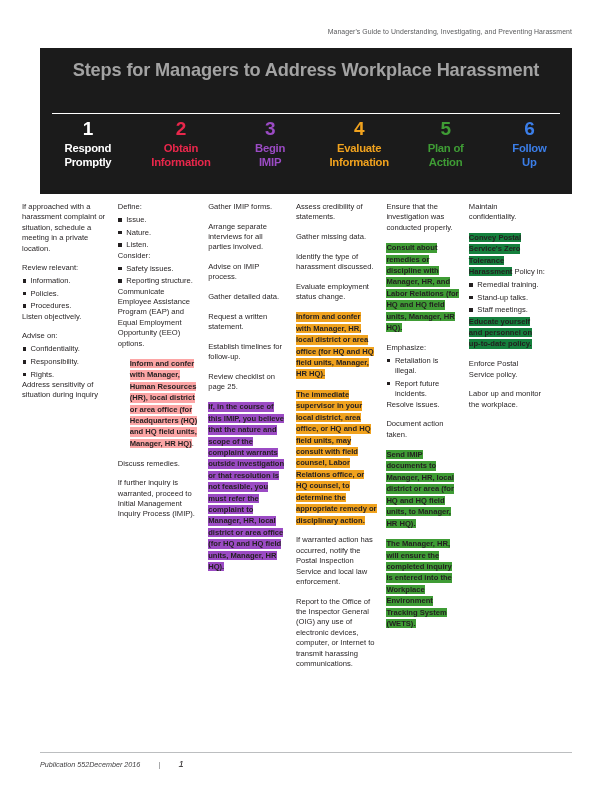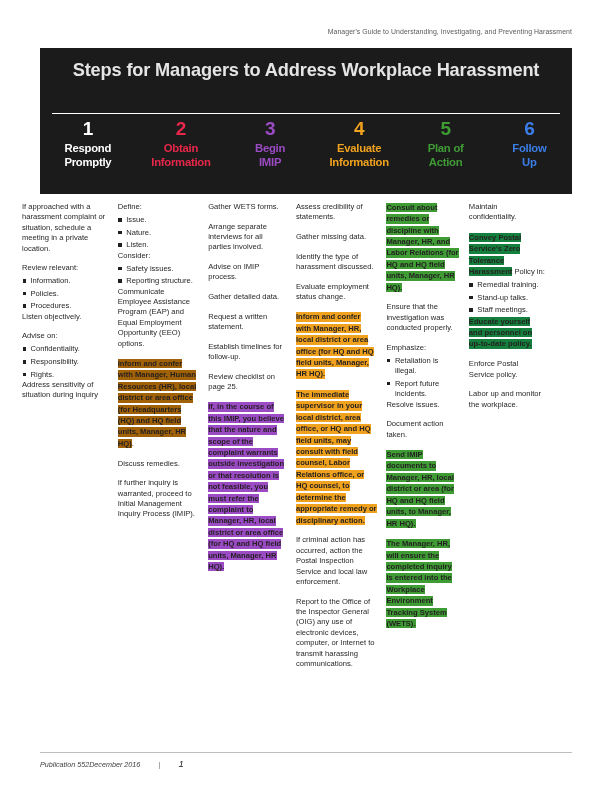--- a/index.html
+++ b/index.html
@@ -42,21 +42,21 @@
     width: 532px;
     height: 146px;
     background: #1b1b1b;
   }
   .banner-title {
     position: absolute;
     left: 30px;
     top: 11px;
     width: 472px;
     text-align: center;
-    color: #e5e5e5;
+    color: #a3a3a3;
     font-size: 18.2px;
     font-weight: bold;
     line-height: 23px;
     letter-spacing: -0.15px;
   }
   .banner-rule {
     position: absolute;
     left: 12px;
     top: 65px;
     width: 508px;
@@ -140,21 +140,21 @@
 
   
   .hl {
     display: inline;
     font-weight: bold;
     color: #231f20;
     padding: 0.2px 0;
     box-decoration-break: clone;
     -webkit-box-decoration-break: clone;
   }
-  .hl-red    { background: #a16207; }
+  .hl-red    { background: #fca5a5; margin-left: 12px; }
   .hl-purple { background: #9b4bc4; }
   .hl-orange { background: #f0a21e; }
   .hl-green  { background: #3f9c35; }
   .hl-blue   { background: #15803d; }
   .hl-wrap { line-height: 11.4px; }
 
   
   .footer-rule {
     position: absolute;
     left: 40px;
@@ -264,42 +264,42 @@
         <ul class="bullets blk">
           <li>Safety issues.</li>
           <li>Reporting structure.</li>
         </ul>
         <div class="blk">Communicate Employee Assistance Program (EAP) and Equal Employment Opportunity (EEO) options.</div>
         <div class="blk hl-wrap"><span class="hl hl-red">Inform and confer with Manager, Human Resources (HR), local district or area office (for Headquarters (HQ) and HQ field units, Manager, HR HQ)</span><span>.</span></div>
         <div class="blk">Discuss remedies.</div>
         <div class="blk">If further inquiry is warranted, proceed to Initial Management Inquiry Process (IMIP).</div>
       </div>
       <div class="col" style="width: 16.5%;">
-        <div class="blk">Gather WETS forms.</div>
+        <div class="blk">Gather IMIP forms.</div>
         <div class="blk">Arrange separate interviews for all parties involved.</div>
         <div class="blk">Advise on IMIP process.</div>
         <div class="blk">Gather detailed data.</div>
         <div class="blk">Request a written statement.</div>
         <div class="blk">Establish timelines for follow-up.</div>
         <div class="blk">Review checklist on page 25.</div>
         <div class="blk hl-wrap"><span class="hl hl-purple">If, in the course of this IMIP, you believe that the nature and scope of the complaint warrants outside investigation or that resolution is not feasible, you must refer the complaint to Manager, HR, local district or area office (for HQ and HQ field units, Manager, HR HQ).</span></div>
       </div>
       <div class="col" style="width: 17%;">
         <div class="blk">Assess credibility of statements.</div>
         <div class="blk">Gather missing data.</div>
         <div class="blk">Identify the type of harassment discussed.</div>
         <div class="blk">Evaluate employment status change.</div>
         <div class="blk hl-wrap"><span class="hl hl-orange">Inform and confer with Manager, HR, local district or area office (for HQ and HQ field units, Manager, HR HQ).</span></div>
         <div class="blk hl-wrap"><span class="hl hl-orange">The immediate supervisor in your local district, area office, or HQ and HQ field units, may consult with field counsel, Labor Relations office, or HQ counsel, to determine the appropriate remedy or disciplinary action.</span></div>
-        <div class="blk">If criminal action has occurred, action the Postal Inspection Service and local law enforcement.</div>
+        <div class="blk">If warranted action has occurred, notify the Postal Inspection Service and local law enforcement.</div>
         <div class="blk">Report to the Office of the Inspector General (OIG) any use of electronic devices, computer, or Internet to transmit harassing communications.</div>
       </div>
       <div class="col" style="width: 15.5%;">
+        <div class="blk">Ensure that the investigation was conducted properly.</div>
         <div class="blk hl-wrap"><span class="hl hl-green">Consult about remedies or discipline with Manager, HR, and Labor Relations (for HQ and HQ field units, Manager, HR HQ).</span></div>
-        <div class="blk">Ensure that the investigation was conducted properly.</div>
         <div class="blk tight">Emphasize:</div>
         <ul class="bullets blk">
           <li>Retaliation is illegal.</li>
           <li>Report future incidents.</li>
         </ul>
         <div class="blk">Resolve issues.</div>
         <div class="blk">Document action taken.</div>
         <div class="blk hl-wrap"><span class="hl hl-green">Send IMIP documents to Manager, HR, local district or area (for HQ and HQ field units, to Manager, HR HQ).</span></div>
         <div class="blk hl-wrap"><span class="hl hl-green">The Manager, HR, will ensure the completed inquiry is entered into the Workplace Environment Tracking System (WETS).</span></div>
       </div>

